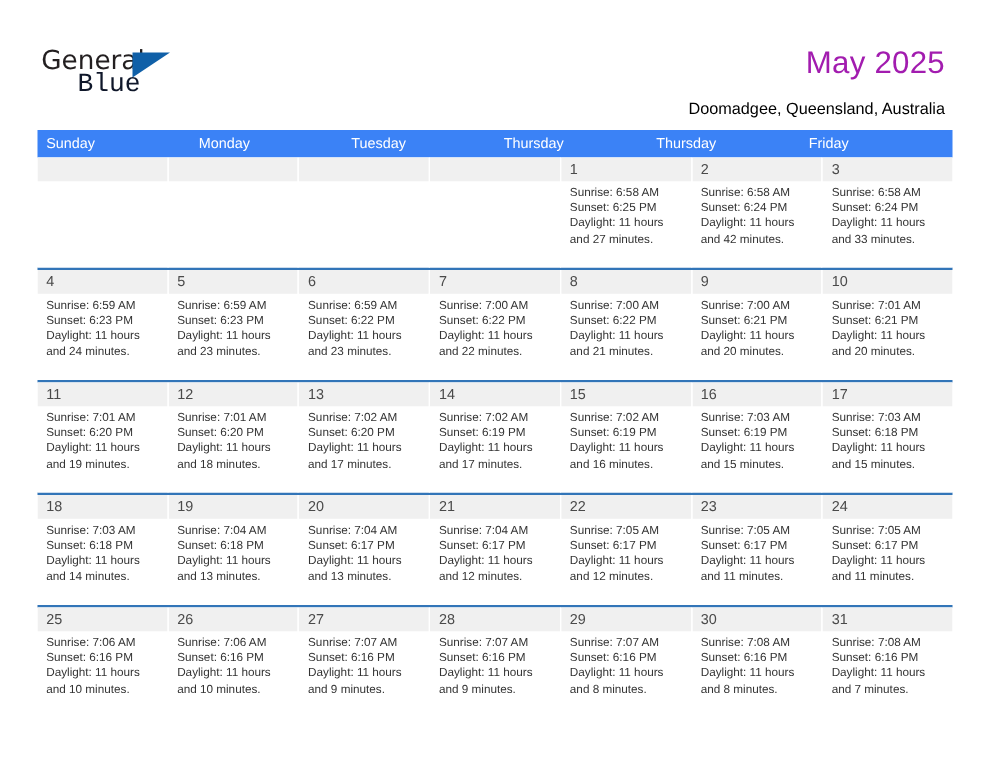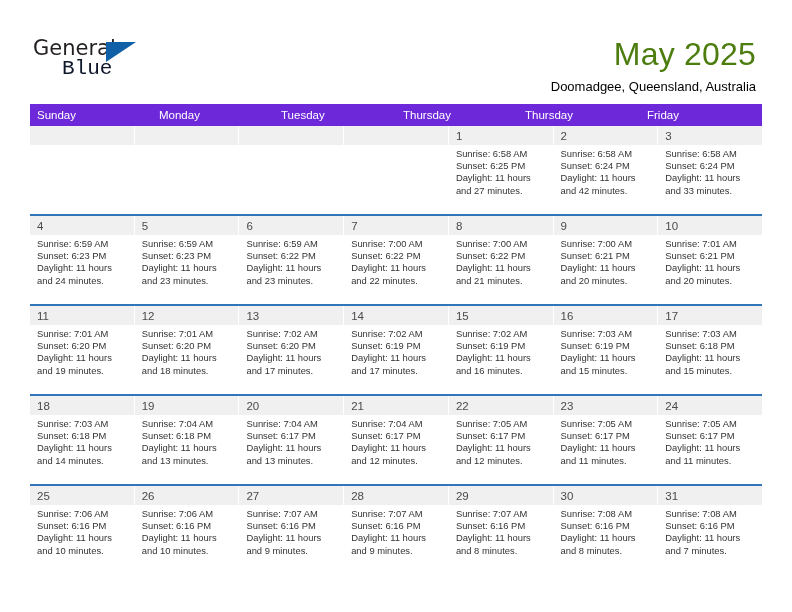--- a/index.html
+++ b/index.html
@@ -62,23 +62,23 @@
     width: 0;
     height: 0;
     border-left: 30px solid #1060a8;
     border-bottom: 20px solid transparent;
   }
 
   .title {
     position: absolute;
     right: 36px;
     top: 36px;
-    font-size: 32px;
+    font-size: 25px;
     font-weight: 400;
-    color: #4d7c0f;
+    color: #a21caf;
     letter-spacing: 0.2px;
     white-space: nowrap;
     text-align: left;
   }
   .subtitle {
     position: absolute;
     right: 36px;
     top: 79px;
     font-size: 13px;
     font-weight: 400;
@@ -89,21 +89,21 @@
 
   
   .calendar {
     position: absolute;
     left: 30px;
     top: 104px;
     width: 732px;
   }
   .weekdays {
     display: flex;
-    background: #6d28d9;
+    background: #3b82f6;
     height: 22px;
   }
   .weekday {
     flex: 1 1 0;
     color: #ffffff;
     font-size: 11.5px;
     line-height: 22px;
     padding-left: 7px;
     box-sizing: border-box;
     white-space: nowrap;

